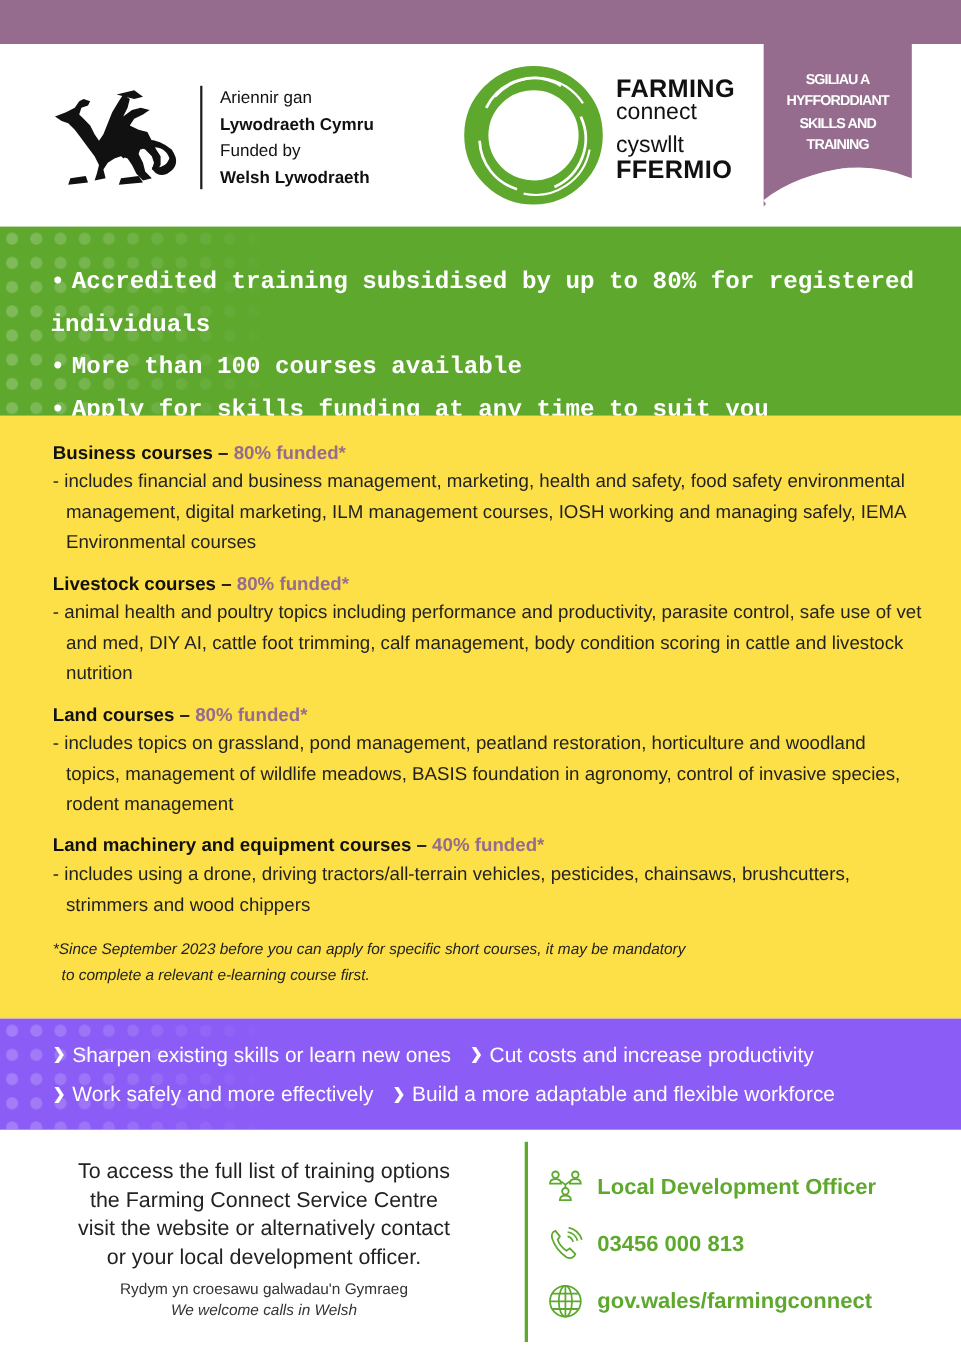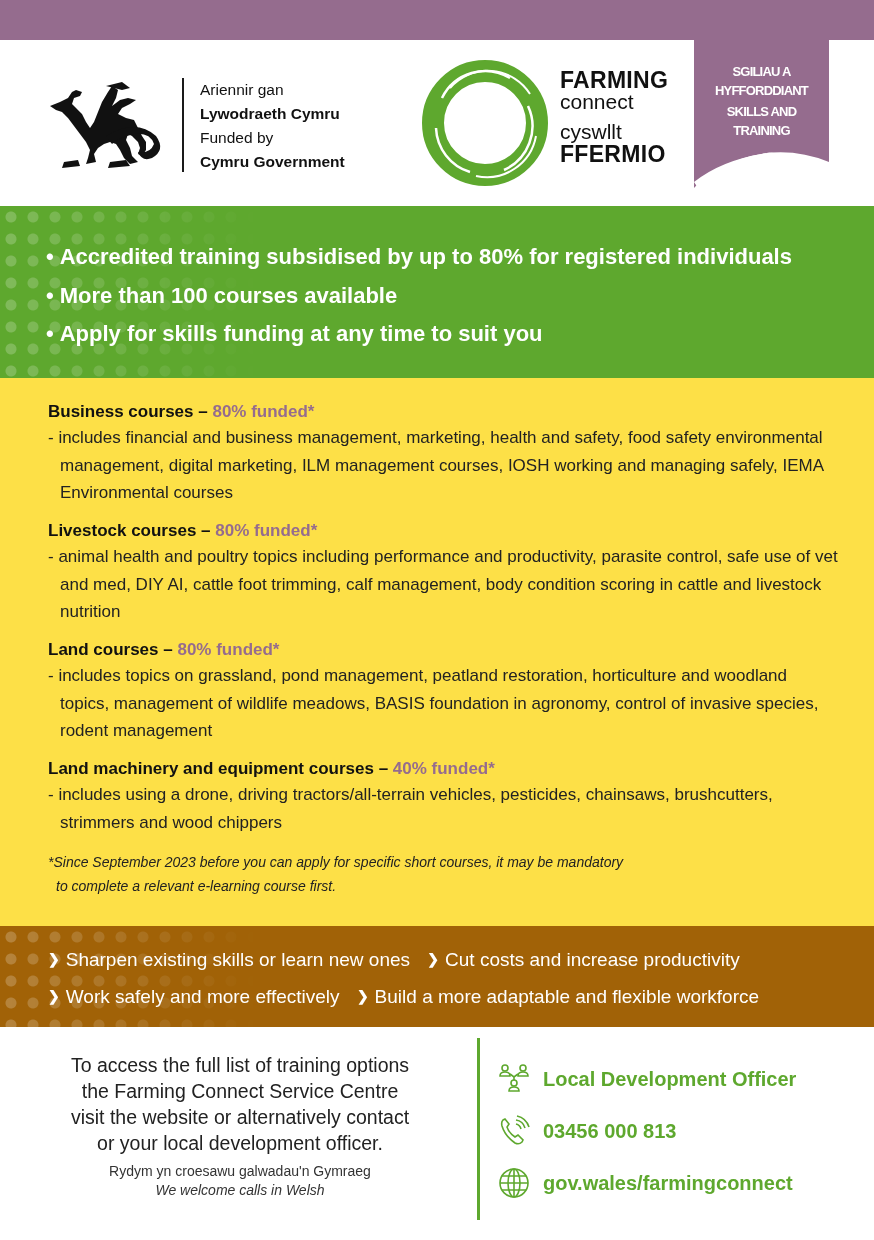--- a/index.html
+++ b/index.html
@@ -20,40 +20,40 @@
     .fc-ring { position: absolute; left: 0; top: 0; width: 130px; height: 130px; }
     .fc-text { position: absolute; left: 140px; top: 10px; color: #111; }
     .fc-text .big { font-size: 23px; font-weight: bold; letter-spacing: 0.3px; line-height: 24px; }
     .fc-text .small { font-size: 21px; line-height: 20px; }
     .fc-text .gap { height: 10px; }
 
     .ribbon { position: absolute; left: 694px; top: 40px; width: 135px; height: 148px; }
     .ribbon-text { position: absolute; left: 694px; top: 62px; width: 135px; text-align: center; color: #fff; font-size: 13px; font-weight: bold; letter-spacing: -0.8px; line-height: 19px; text-transform: uppercase; }
     .ribbon-text .line2 { margin-top: 2px; }
 
-    .green-hero { position: absolute; left: 0; top: 206px; width: 874px; height: 172px; background: #5ea82e; overflow: hidden; }
+    .green-hero { position: absolute; left: 0; top: 206px; width: 874px; height: 172px; background: #5ea82e; overflow: hidden; font-family: Liberation Mono, monospace; }
     .dots { position: absolute; left: 0; top: 0; width: 260px; height: 100%;
       background-image: radial-gradient(circle, rgba(255,255,255,0.22) 5px, transparent 6px);
       background-size: 22px 22px;
       -webkit-mask-image: linear-gradient(to right, #000 0%, rgba(0,0,0,0.5) 50%, transparent 100%);
       mask-image: linear-gradient(to right, #000 0%, rgba(0,0,0,0.5) 50%, transparent 100%); }
     .hero-list { position: absolute; left: 46px; top: 32px; color: #fff; font-size: 22px; font-weight: bold; line-height: 38.5px; }
     .hero-list li { list-style: none; }
     .hero-list li::before { content: "\2022"; margin-right: 6px; }
 
     .courses { position: absolute; left: 0; top: 378px; width: 874px; height: 548px; background: #fde047; }
     .course { position: absolute; left: 48px; width: 790px; }
     .course-title { font-size: 17px; font-weight: bold; line-height: 24px; color: #111; }
     .course-title .fund { color: #956c8e; }
     .course-desc { font-size: 17px; line-height: 27.5px; color: #222; padding-left: 12px; text-indent: -12px; }
     .course-desc::before { content: "- "; }
     .footnote { position: absolute; left: 48px; top: 472px; font-size: 14px; font-style: italic; line-height: 24px; color: #222; }
     .footnote .l2 { padding-left: 8px; }
 
-    .green-benefits { position: absolute; left: 0; top: 926px; width: 874px; height: 101px; background: #a16207; overflow: hidden; }
+    .green-benefits { position: absolute; left: 0; top: 926px; width: 874px; height: 101px; background: #8b5cf6; overflow: hidden; }
     .benefits { position: absolute; left: 48px; top: 16px; color: #fff; font-size: 19px; line-height: 35px; }
     .benefits .row span { margin-right: 12px; }
     .benefits .row span::before { content: "\276F"; font-size: 14px; font-weight: bold; margin-right: 6px; position: relative; top: -2px; }
 
     .footer-left { position: absolute; left: 40px; top: 1052px; width: 400px; text-align: center; }
     .footer-left .main { font-size: 19.5px; line-height: 26px; color: #222; }
     .footer-left .cy { font-size: 14px; line-height: 19px; color: #333; margin-top: 6px; }
     .footer-left .en { font-size: 14px; line-height: 19px; font-style: italic; color: #333; }
 
     .footer-divider { position: absolute; left: 477px; top: 1038px; width: 3px; height: 182px; background: #5ea82e; }
@@ -76,21 +76,21 @@
       <path d="M18 84 L32 82 L34 88 L16 90 Z"></path>
       <path d="M64 84 L80 82 L84 88 L62 90 Z"></path>
       <path d="M60 8 L76 4 L84 10 L76 12 Z"></path>
     </g>
   </svg>
   <div class="wg-divider"></div>
   <div class="wg-text">
     <div>Ariennir gan</div>
     <div class="b">Lywodraeth Cymru</div>
     <div>Funded by</div>
-    <div class="b">Cymru Government</div>
+    <div class="b">Welsh Lywodraeth</div>
   </div>
 </div>
 
 <div class="fc-logo">
   <svg class="fc-ring" viewBox="0 0 130 130">
     <circle cx="65" cy="65" r="52" fill="none" stroke="#5ea82e" stroke-width="22"></circle>
     <path d="M22 40 A48 48 0 0 1 90 20" fill="none" stroke="#fff" stroke-width="2.5"></path>
     <path d="M108 48 A48 48 0 0 1 84 112" fill="none" stroke="#fff" stroke-width="2.5"></path>
     <path d="M50 114 A48 48 0 0 1 16 70" fill="none" stroke="#fff" stroke-width="2.5"></path>
     <path d="M30 30 A50 50 0 0 1 110 36" fill="none" stroke="#fff" stroke-width="2"></path>

